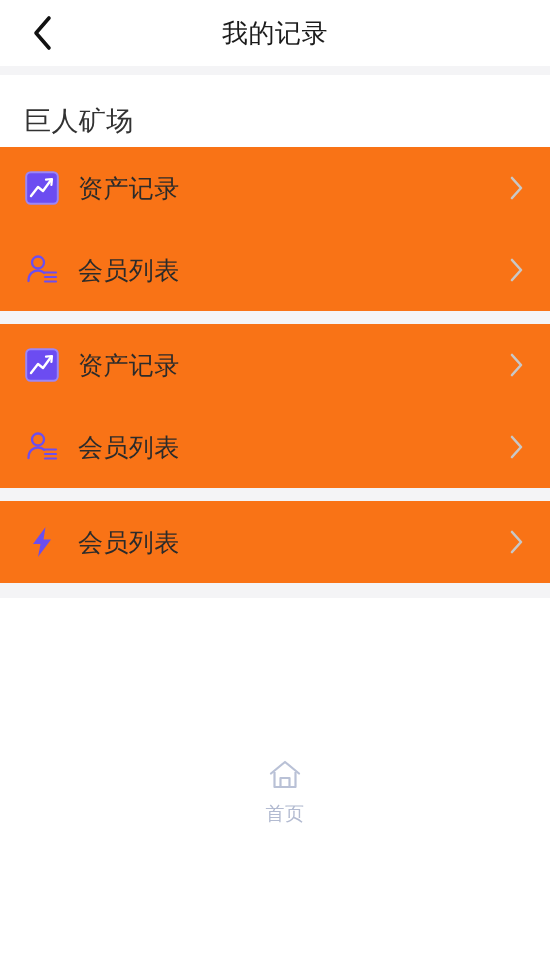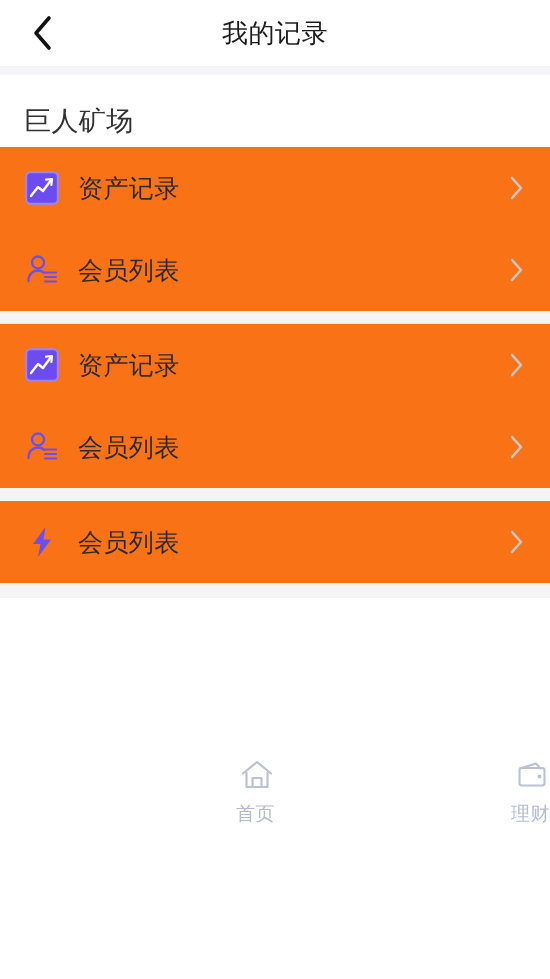--- a/index.html
+++ b/index.html
@@ -114,21 +114,21 @@
     height: 89px;
     background: #ffffff;
     display: flex;
     align-items: flex-start;
     padding-top: 12px;
   }
   .tab {
     flex: 1 1 25%;
     display: flex;
     flex-direction: column;
-    align-items: flex-end;
+    align-items: center;
     cursor: pointer;
     padding-left: 20px;
   }
   .tab-icon {
     height: 38px;
     display: flex;
     align-items: center;
     justify-content: center;
   }
   .tab-icon svg { display: block; }
@@ -264,27 +264,17 @@
       <span class="tab-icon">
         <svg width="36" height="36" viewBox="0 0 36 36">
           <path d="M4 16.5 L18 5 L32 16.5" stroke="#B9C1D6" stroke-width="2.2" fill="none" stroke-linecap="round" stroke-linejoin="round"></path>
           <path d="M7.5 15 L7.5 30 L28.5 30 L28.5 15" stroke="#B9C1D6" stroke-width="2.2" fill="none" stroke-linejoin="round"></path>
           <path d="M13.5 30 L13.5 21 L22.5 21 L22.5 30" stroke="#B9C1D6" stroke-width="2.2" fill="none" stroke-linejoin="round"></path>
         </svg>
       </span>
       <span class="tab-label">首页</span>
     </div>
 
-    <div class="tab">
-      <span class="tab-icon">
-        <svg width="36" height="36" viewBox="0 0 36 36">
-          <path d="M6 11.5 L22 6.5 L26.5 11.5" stroke="#B9C1D6" stroke-width="2.1" fill="none" stroke-linejoin="round" stroke-linecap="round"></path>
-          <rect x="5.5" y="11" width="25" height="17.5" rx="2.2" stroke="#B9C1D6" stroke-width="2.1" fill="none"></rect>
-          <circle cx="25.5" cy="19.5" r="1.9" fill="#B9C1D6"></circle>
-        </svg>
-      </span>
-      <span class="tab-label">理财</span>
-    </div>
 
 
 
   </div>
 </div>
 
 </body></html>

